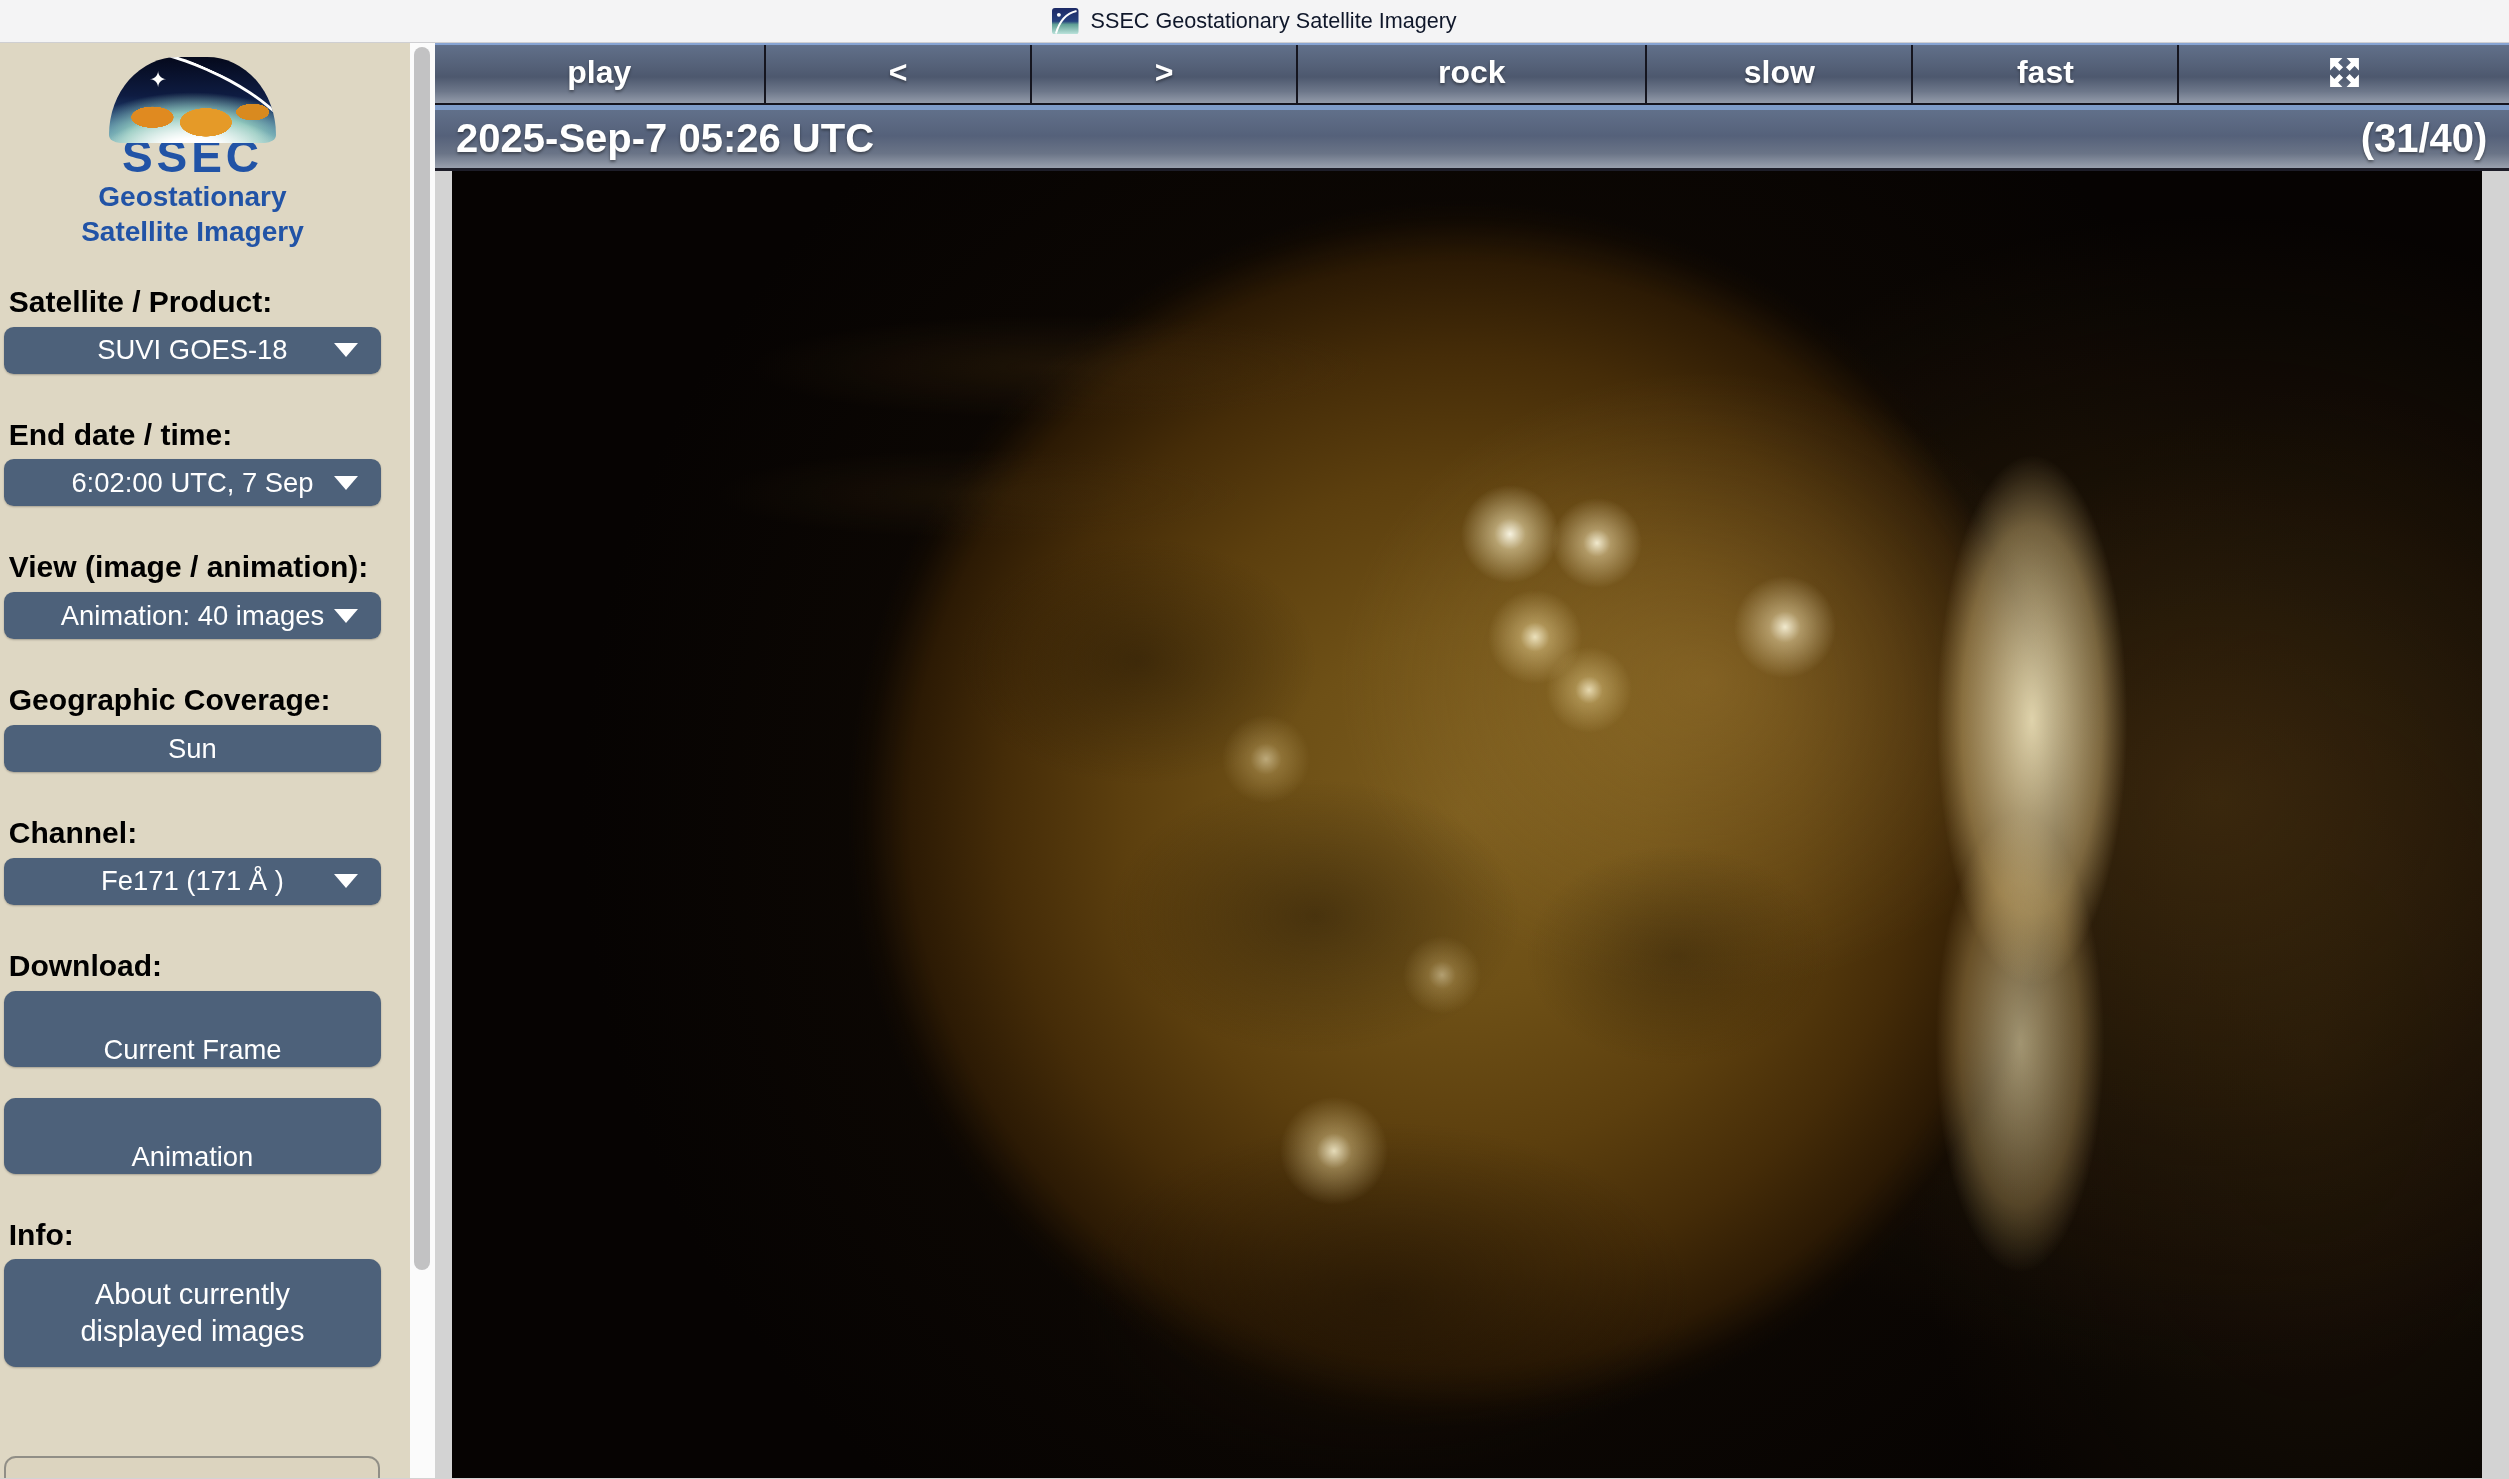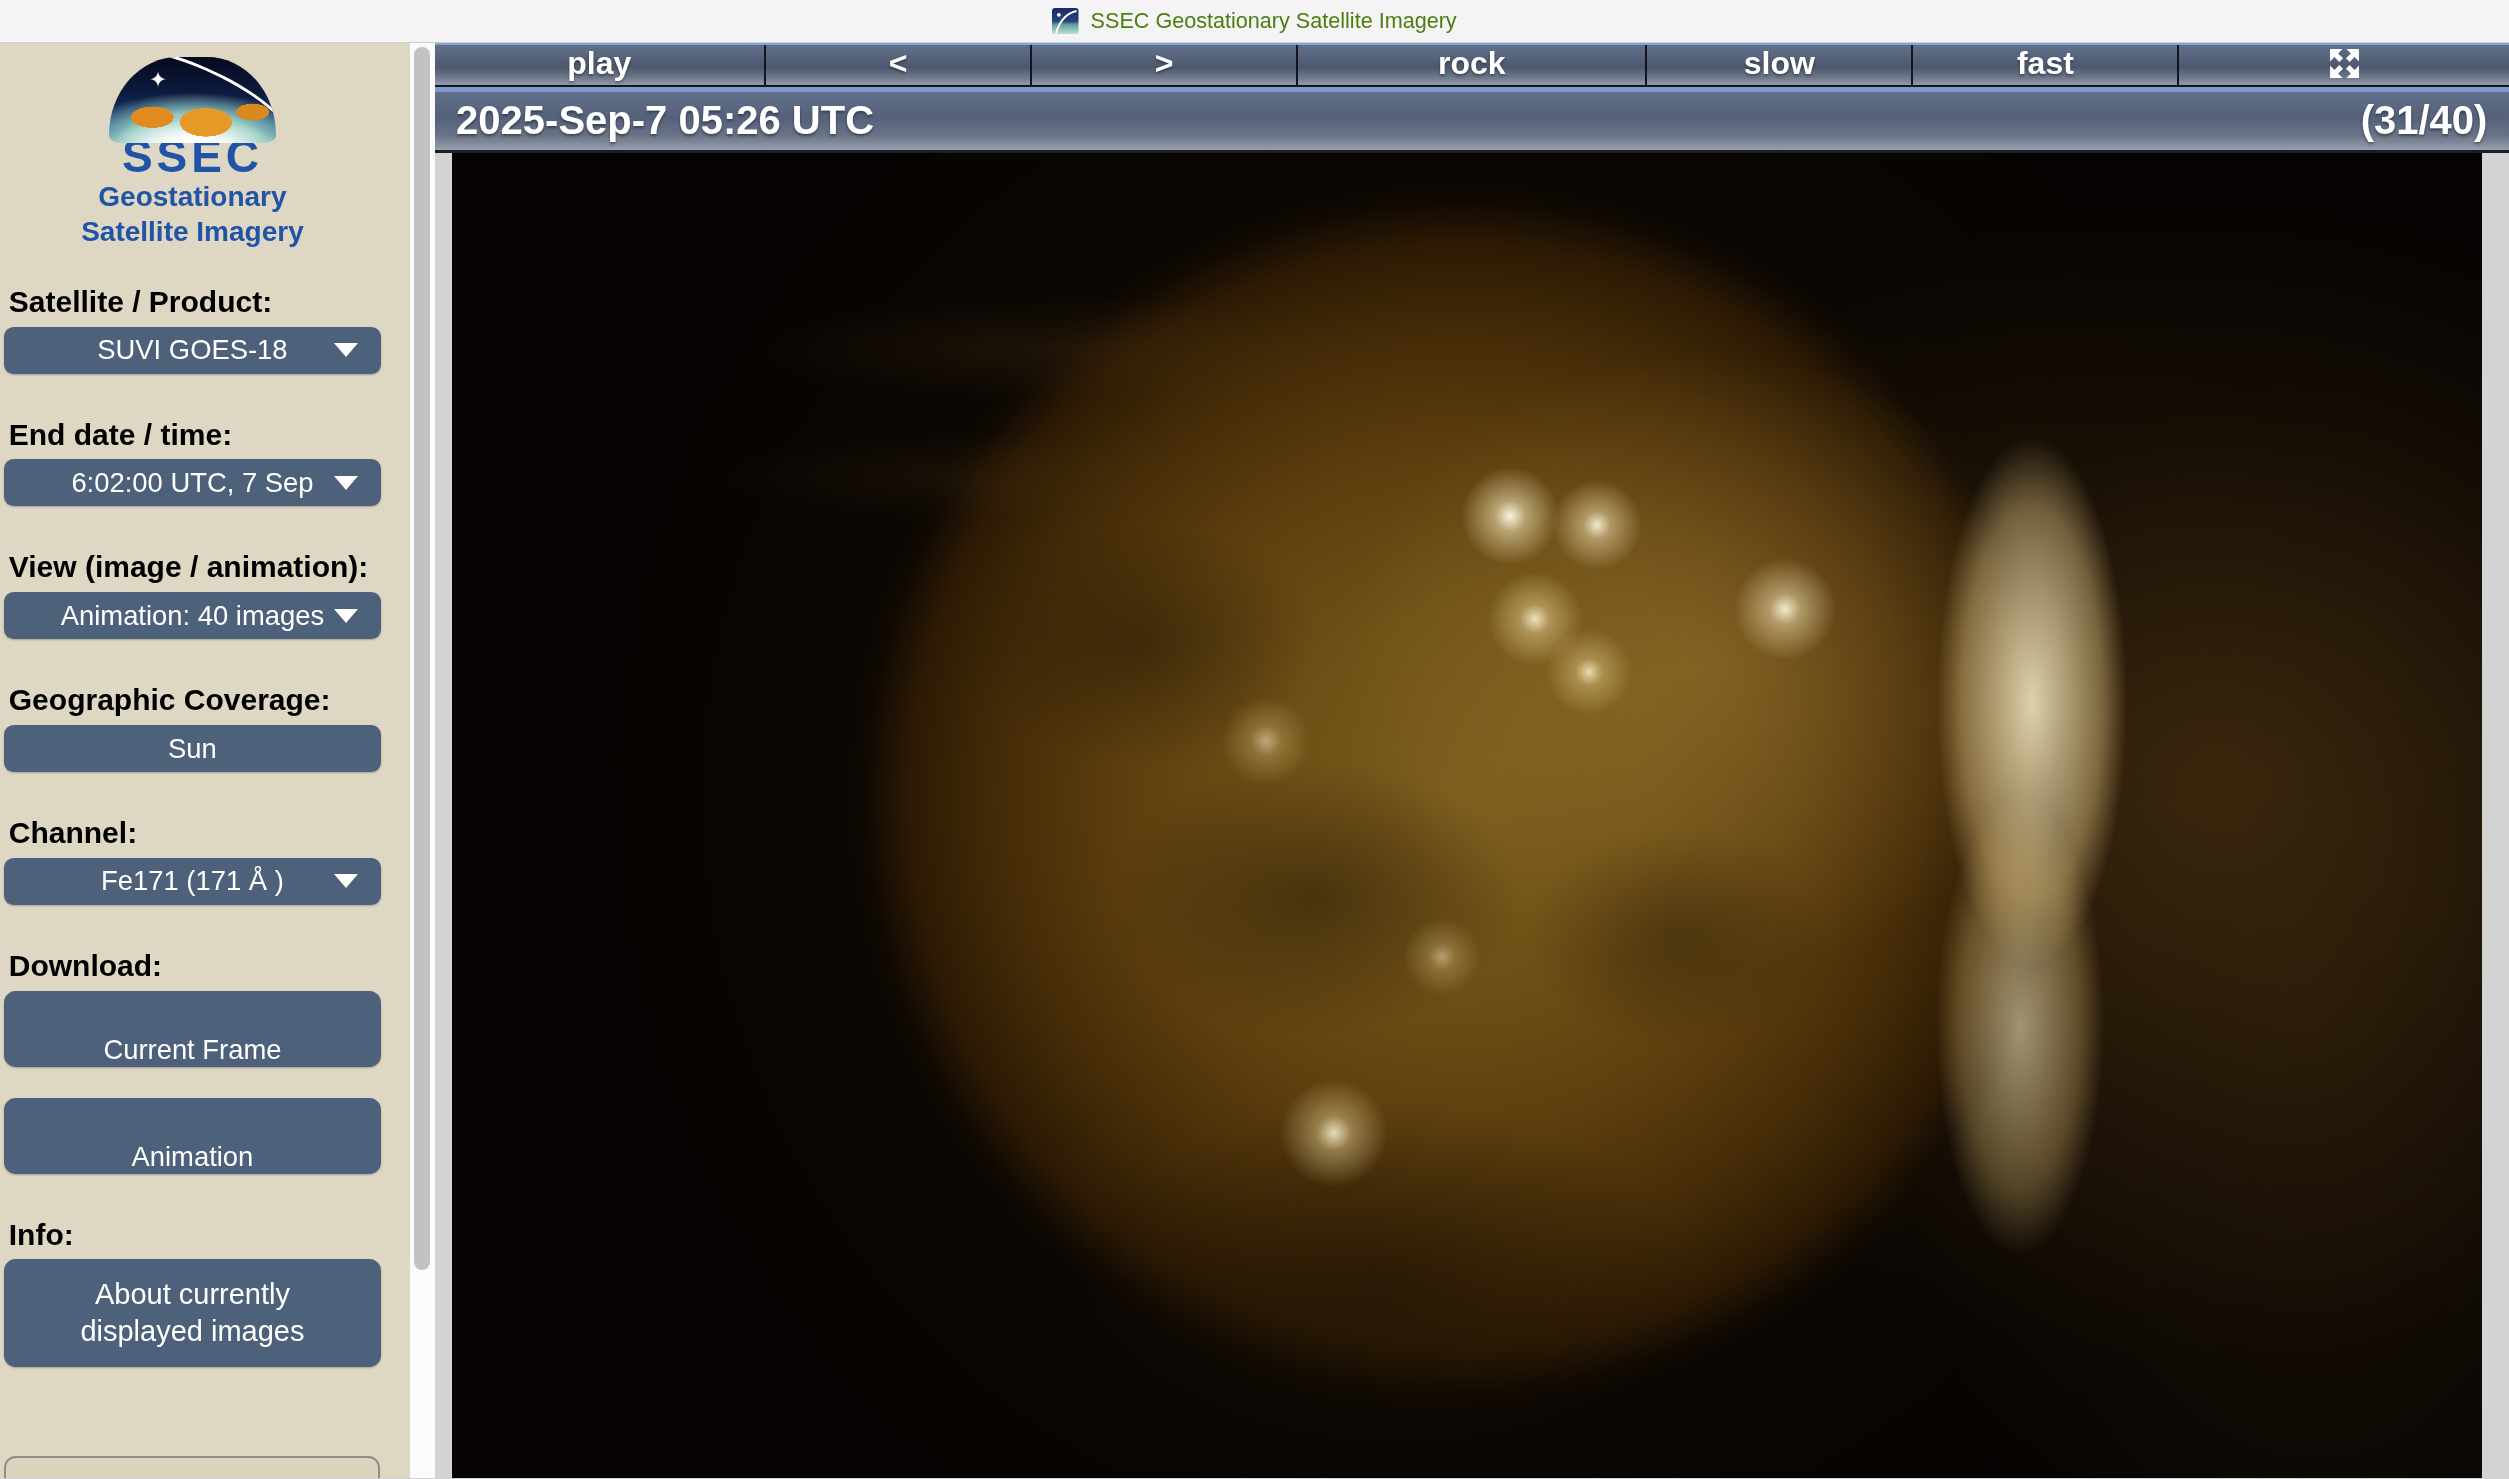--- a/index.html
+++ b/index.html
@@ -2,21 +2,21 @@
 <html style="--chrome-bg: #f4f4f5; --sidebar-bg: #ded7c3; --button-bg: #4d617a; --logo-blue: #2153a6; --toolbar-divider: #7e9cc9; --image-bg: #060302; --scrollbar-thumb: #c2c2c3;"><head>
 <meta charset="utf-8">
 <style>
   * { box-sizing: border-box; }
   html,body { margin:0; padding:0; width:2509px; height:1479px; overflow:hidden;
               font-family:"Liberation Sans","DejaVu Sans",sans-serif; background:#d3d3d3; }
 
   
   .chrome { height:43px; background:var(--chrome-bg,#f4f4f5); border-bottom:1px solid #cfcfd2;
             display:flex; align-items:center; justify-content:center; gap:11.8px; }
-  .chrome-title { font-size:21.6px; font-weight:500; color:#4d7c0f; }
+  .chrome-title { font-size:21.6px; font-weight:500; color:#0f172a; }
 
   
   .app { display:flex; height:1435px; }
 
   
   .sidebar { width:410px; background:var(--sidebar-bg,#ded7c3); position:relative;
              padding:13.7px 29px 0 3.9px; flex:none; }
   .logo { text-align:center; }
   .dome { position:relative; width:167px; height:86px; margin:0 auto -9.8px;
           border-radius:83px 83px 13.7px 13.7px / 94px 94px 9.8px 9.8px; overflow:hidden;
@@ -54,21 +54,21 @@
                  background:#dcd4bf; }
 
   
   .gutter { width:24.5px; background:#fbfbfb; position:relative; flex:none; }
   .thumb  { position:absolute; left:3.9px; top:3.9px; width:15.7px; height:1223px;
             border-radius:8.8px; background:var(--scrollbar-thumb,#c2c2c3); }
 
   
   .main { flex:1; display:flex; flex-direction:column; background:#d3d3d3; min-width:0; }
 
-  .toolbar { height:44px; display:flex; border-top:2.9px solid #87a4d3;
+  .toolbar { height:62px; display:flex; border-top:2.9px solid #87a4d3;
              border-bottom:2.9px solid #15151f; }
   .tbtn { flex:1; display:flex; align-items:center; justify-content:center;
           border:none; border-left:2.9px solid #15151f; cursor:pointer; padding-bottom:3.9px;
           background:linear-gradient(180deg,#61708a 0%,#535f76 40%,#4d586e 55%,#6d778a 80%,#939baa 100%);
           color:#fff; font-size:32px; font-weight:bold; font-family:inherit;
           text-shadow:0 2px 2.9px rgba(0,0,0,.35); }
   .tbtn:first-child { border-left:none; }
   .w-lg { flex:1.26; } .w-xl { flex:1.33; }
   .fs-svg { width:35px; height:35px; display:block; }
 

